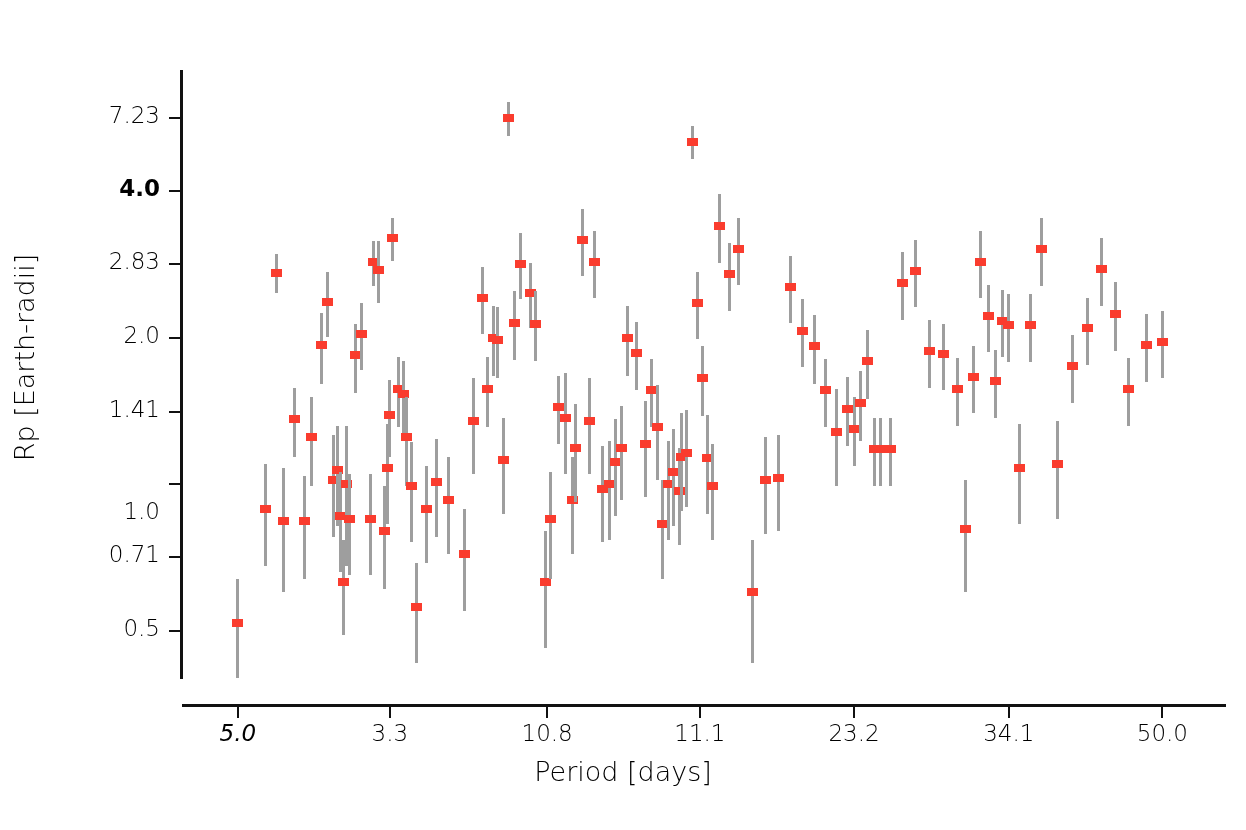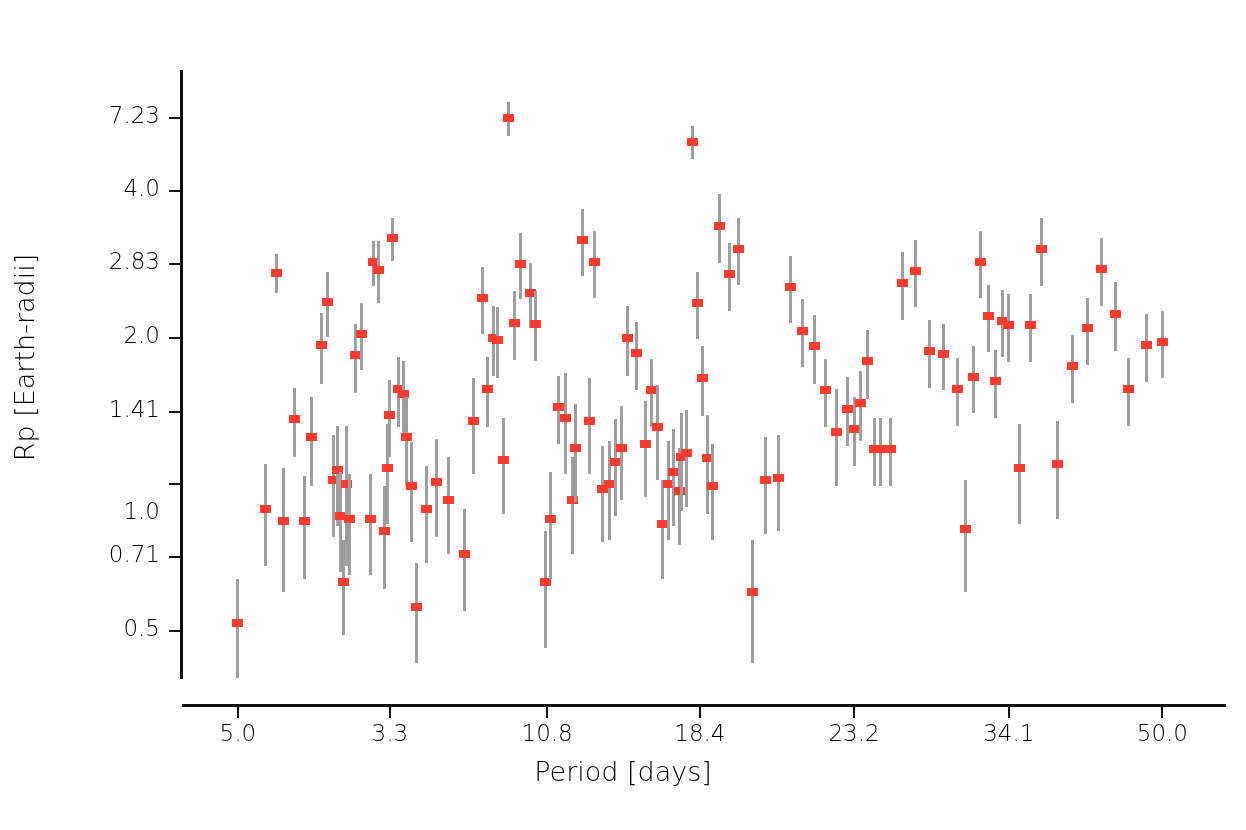--- a/index.html
+++ b/index.html
@@ -77,31 +77,31 @@
       <div class="ylabel-tick" style="top: 540.712px; left: 40px; width: 120px;">0.71</div>
       <div class="ytick" style="top: 483.318px;"></div>
       <div class="ylabel-tick" style="top: 468.318px; left: 40px; width: 120px; margin-top: 30px;">1.0</div>
       <div class="ytick" style="top: 410.691px;"></div>
       <div class="ylabel-tick" style="top: 395.691px; left: 40px; width: 120px;">1.41</div>
       <div class="ytick" style="top: 336.803px;"></div>
       <div class="ylabel-tick" style="top: 321.803px; left: 40px; width: 120px;">2.0</div>
       <div class="ytick" style="top: 263.428px;"></div>
       <div class="ylabel-tick" style="top: 248.428px; left: 40px; width: 120px;">2.83</div>
       <div class="ytick" style="top: 190.288px;"></div>
-      <div class="ylabel-tick" style="top: 175.288px; left: 40px; width: 120px;">4.0</div>
+      <div class="ylabel-tick" style="top: 175.288px; left: 40px; width: 120px; font-weight: bold;">4.0</div>
       <div class="ytick" style="top: 116.913px;"></div>
       <div class="ylabel-tick" style="top: 101.913px; left: 40px; width: 120px;">7.23</div>
       <div class="xtick" style="left: 236.914px;"></div>
-      <div class="xlabel-tick" style="left: 177.914px; top: 720px; width: 120px;">5.0</div>
+      <div class="xlabel-tick" style="left: 177.914px; top: 720px; width: 120px; font-style: italic;">5.0</div>
       <div class="xtick" style="left: 388.857px;"></div>
       <div class="xlabel-tick" style="left: 329.857px; top: 720px; width: 120px;">3.3</div>
       <div class="xtick" style="left: 546.115px;"></div>
       <div class="xlabel-tick" style="left: 487.115px; top: 720px; width: 120px;">10.8</div>
       <div class="xtick" style="left: 698.872px;"></div>
-      <div class="xlabel-tick" style="left: 639.872px; top: 720px; width: 120px;">18.4</div>
+      <div class="xlabel-tick" style="left: 639.872px; top: 720px; width: 120px;">11.1</div>
       <div class="xtick" style="left: 853.107px;"></div>
       <div class="xlabel-tick" style="left: 794.107px; top: 720px; width: 120px;">23.2</div>
       <div class="xtick" style="left: 1007.74px;"></div>
       <div class="xlabel-tick" style="left: 948.743px; top: 720px; width: 120px;">34.1</div>
       <div class="xtick" style="left: 1161.41px;"></div>
       <div class="xlabel-tick" style="left: 1102.41px; top: 720px; width: 120px;">50.0</div>
     </div>
 
   <div id="plot">
       <div class="errbar" style="left: 54.4141px; top: 508.652px; height: 99.3477px;"></div>

